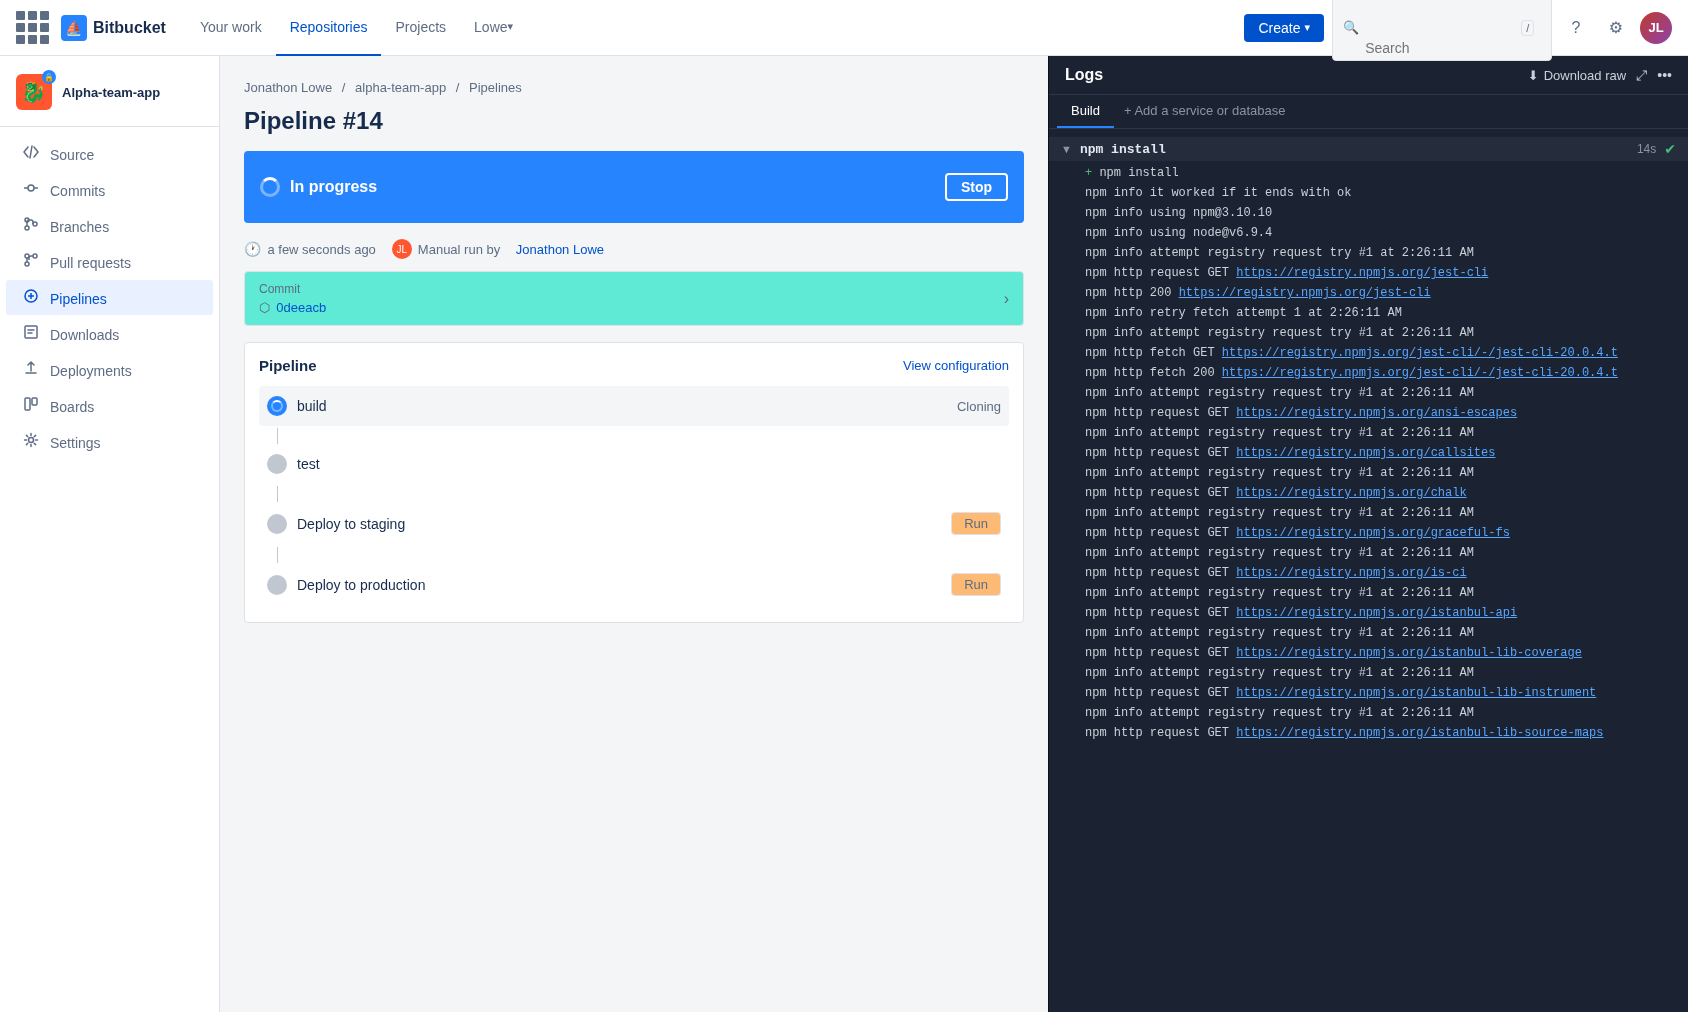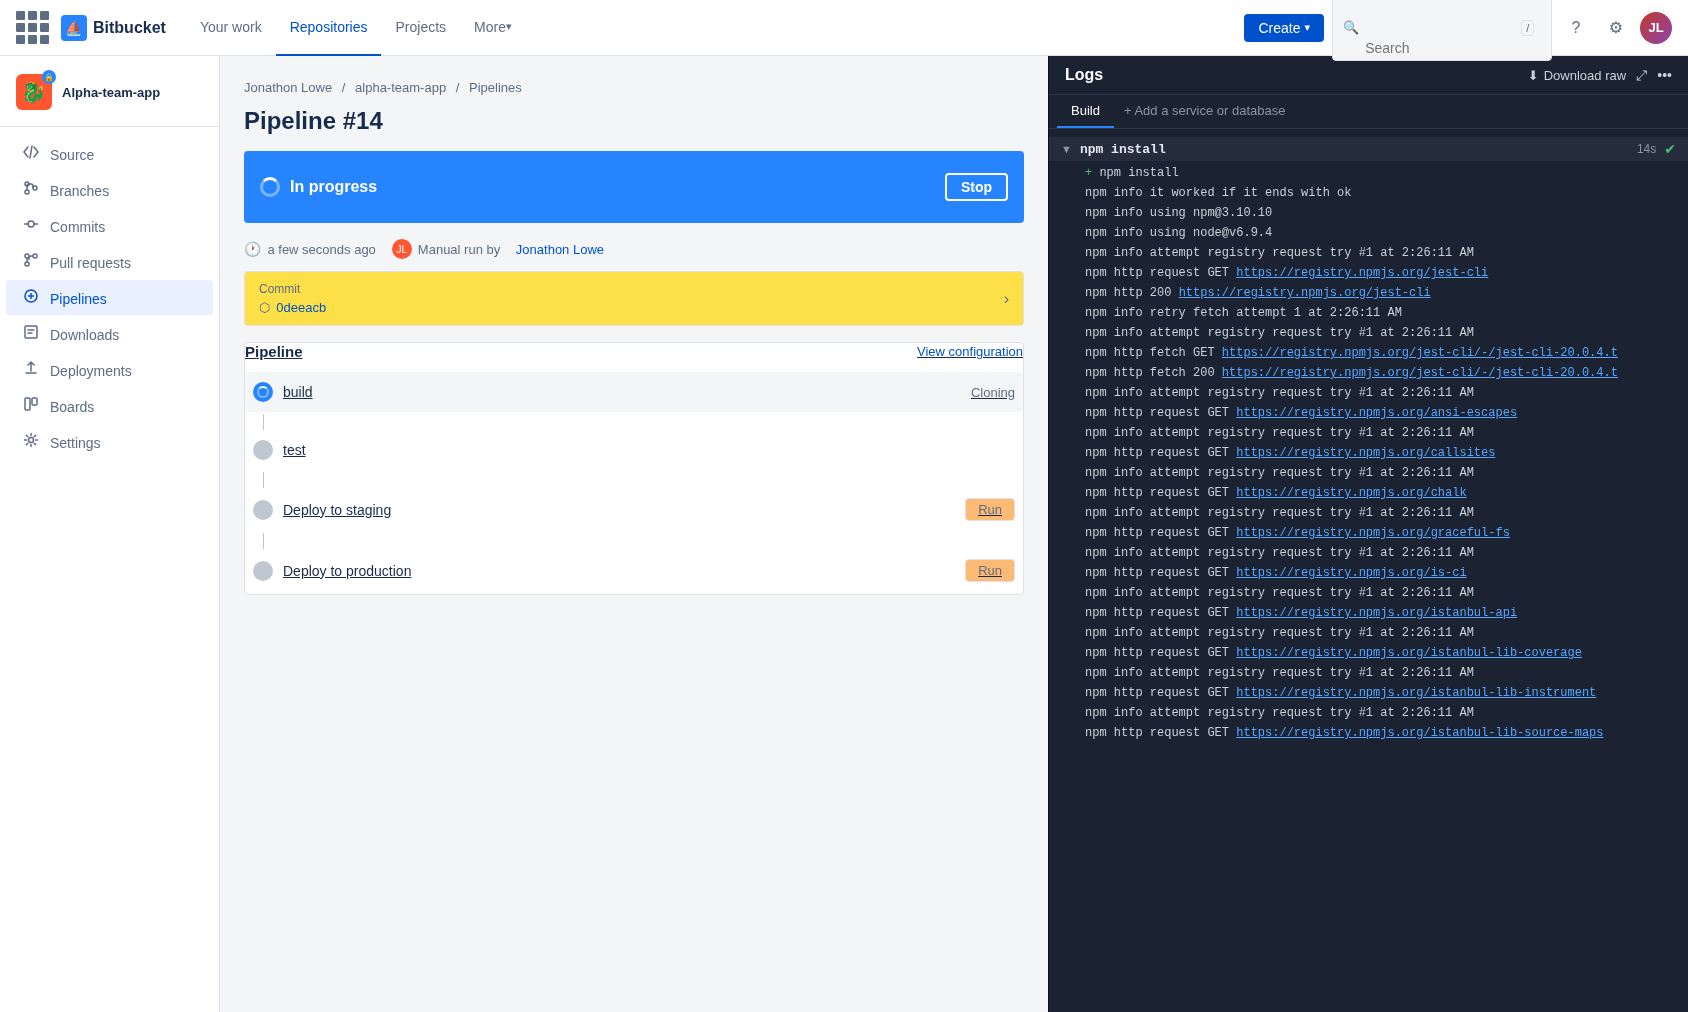--- a/index.html
+++ b/index.html
@@ -52,27 +52,27 @@
     .status-spinner { width: 20px; height: 20px; border: 3px solid rgba(255,255,255,0.4); border-top: 3px solid white; border-radius: 50%; animation: spin 0.8s linear infinite; }
     @keyframes spin { to { transform: rotate(360deg); } }
     .stop-btn { background: transparent; border: 2px solid white; color: white; border-radius: 4px; padding: 4px 14px; font-size: 14px; font-weight: 600; cursor: pointer; }
 
     
     .meta-info { display: flex; align-items: center; gap: 16px; margin-bottom: 12px; font-size: 13px; color: #5e6c84; }
     .meta-info-item { display: flex; align-items: center; gap: 6px; }
     .meta-avatar { width: 20px; height: 20px; border-radius: 50%; background: #ff5630; display: flex; align-items: center; justify-content: center; font-size: 10px; color: white; }
 
     
-    .commit-box { background: #fde047; border: 1px solid #dfe1e6; border-radius: 4px; padding: 10px 14px; margin-bottom: 16px; display: flex; align-items: center; justify-content: space-between; }
+    .commit-box { background: #5eead4; border: 1px solid #dfe1e6; border-radius: 4px; padding: 10px 14px; margin-bottom: 16px; display: flex; align-items: center; justify-content: space-between; }
     .commit-label { font-size: 12px; color: #5e6c84; font-weight: 500; margin-bottom: 4px; }
     .commit-hash { display: flex; align-items: center; gap: 6px; font-size: 13px; color: #0052cc; }
     .commit-arrow { color: #5e6c84; font-size: 16px; }
 
     
-    .pipeline-section { background: white; border: 1px solid #dfe1e6; border-radius: 4px; padding: 0; text-decoration: underline; }
+    .pipeline-section { background: white; border: 1px solid #dfe1e6; border-radius: 4px; padding: 14px; }
     .pipeline-header { display: flex; align-items: center; justify-content: space-between; margin-bottom: 12px; }
     .pipeline-title { font-size: 15px; font-weight: 600; color: #172b4d; }
     .view-config-link { color: #0052cc; font-size: 13px; cursor: pointer; text-decoration: none; }
     .pipeline-step { display: flex; align-items: center; gap: 10px; padding: 10px 8px; border-radius: 4px; margin-bottom: 2px; }
     .pipeline-step.active { background: #f4f5f7; }
     .pipeline-step-icon { width: 20px; height: 20px; border-radius: 50%; flex-shrink: 0; display: flex; align-items: center; justify-content: center; }
     .pipeline-step-icon.running { background: #2684ff; color: white; font-size: 11px; }
     .pipeline-step-icon.pending { background: #c1c7d0; }
     .pipeline-step-name { flex: 1; font-size: 14px; color: #172b4d; }
     .pipeline-step-status { font-size: 13px; color: #5e6c84; }
@@ -116,21 +116,21 @@
       <div class="topnav-grid-dot"></div>
   </div>
   <div class="topnav-logo">
     <div class="topnav-logo-icon">⛵</div>
     <span>Bitbucket</span>
   </div>
   <div class="topnav-nav">
     <div class="topnav-nav-item">Your work</div>
     <div class="topnav-nav-item active">Repositories</div>
     <div class="topnav-nav-item">Projects</div>
-    <div class="topnav-nav-item has-arrow">More</div>
+    <div class="topnav-nav-item has-arrow">Lowe</div>
   </div>
   <button class="topnav-create">Create</button>
   <div class="topnav-right">
     <div class="search-box">
       <span style="color:#5e6c84;font-size:13px;">🔍</span>
       <input type="text" placeholder="Search" style="">
       <span class="search-shortcut">/</span>
     </div>
     <button class="topnav-icon-btn">?</button>
     <button class="topnav-icon-btn">⚙</button>
@@ -150,34 +150,34 @@
     </div>
     <div id="sidebar-nav">
         <div class="sidebar-nav-item">
           <span class="sidebar-nav-icon"><svg width="16" height="16" viewBox="0 0 16 16" fill="none">
               <path d="M5 3L1 8l4 5M11 3l4 5-4 5M9 2l-2 12" stroke="#5e6c84" stroke-width="1.5" stroke-linecap="round"></path>
             </svg></span>
           <span>Source</span>
         </div>
         <div class="sidebar-nav-item">
           <span class="sidebar-nav-icon"><svg width="16" height="16" viewBox="0 0 16 16" fill="none">
+              <circle cx="8" cy="8" r="3" stroke="#5e6c84" stroke-width="1.5"></circle>
+              <line x1="1" y1="8" x2="5" y2="8" stroke="#5e6c84" stroke-width="1.5"></line>
+              <line x1="11" y1="8" x2="15" y2="8" stroke="#5e6c84" stroke-width="1.5"></line>
+            </svg></span>
+          <span>Commits</span>
+        </div>
+        <div class="sidebar-nav-item">
+          <span class="sidebar-nav-icon"><svg width="16" height="16" viewBox="0 0 16 16" fill="none">
               <circle cx="4" cy="4" r="2" stroke="#5e6c84" stroke-width="1.5"></circle>
               <circle cx="4" cy="12" r="2" stroke="#5e6c84" stroke-width="1.5"></circle>
               <circle cx="12" cy="8" r="2" stroke="#5e6c84" stroke-width="1.5"></circle>
               <path d="M4 6v4M4 6c0-1 1-2 2-2h2a2 2 0 012 2v2" stroke="#5e6c84" stroke-width="1.5"></path>
             </svg></span>
           <span>Branches</span>
-        </div>
-        <div class="sidebar-nav-item">
-          <span class="sidebar-nav-icon"><svg width="16" height="16" viewBox="0 0 16 16" fill="none">
-              <circle cx="8" cy="8" r="3" stroke="#5e6c84" stroke-width="1.5"></circle>
-              <line x1="1" y1="8" x2="5" y2="8" stroke="#5e6c84" stroke-width="1.5"></line>
-              <line x1="11" y1="8" x2="15" y2="8" stroke="#5e6c84" stroke-width="1.5"></line>
-            </svg></span>
-          <span>Commits</span>
         </div>
         <div class="sidebar-nav-item">
           <span class="sidebar-nav-icon"><svg width="16" height="16" viewBox="0 0 16 16" fill="none">
               <circle cx="4" cy="4" r="2" stroke="#5e6c84" stroke-width="1.5"></circle>
               <circle cx="4" cy="12" r="2" stroke="#5e6c84" stroke-width="1.5"></circle>
               <circle cx="12" cy="4" r="2" stroke="#5e6c84" stroke-width="1.5"></circle>
               <line x1="4" y1="6" x2="4" y2="10" stroke="#5e6c84" stroke-width="1.5"></line>
               <path d="M10 4H8a2 2 0 00-2 2v2" stroke="#5e6c84" stroke-width="1.5"></path>
             </svg></span>
           <span>Pull requests</span>

